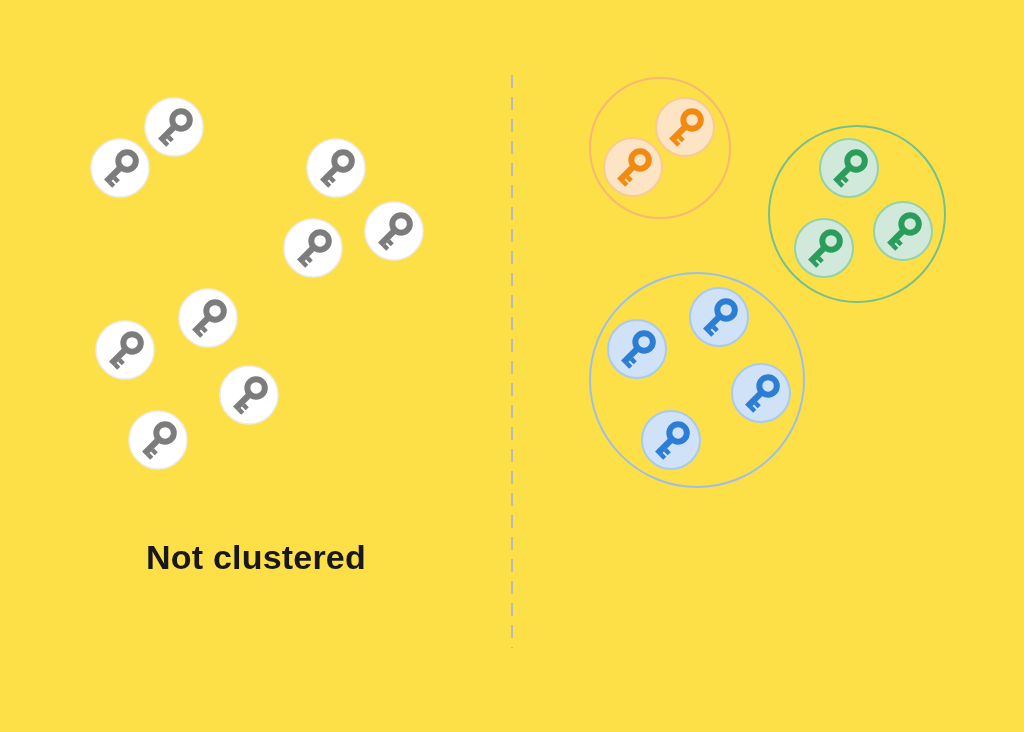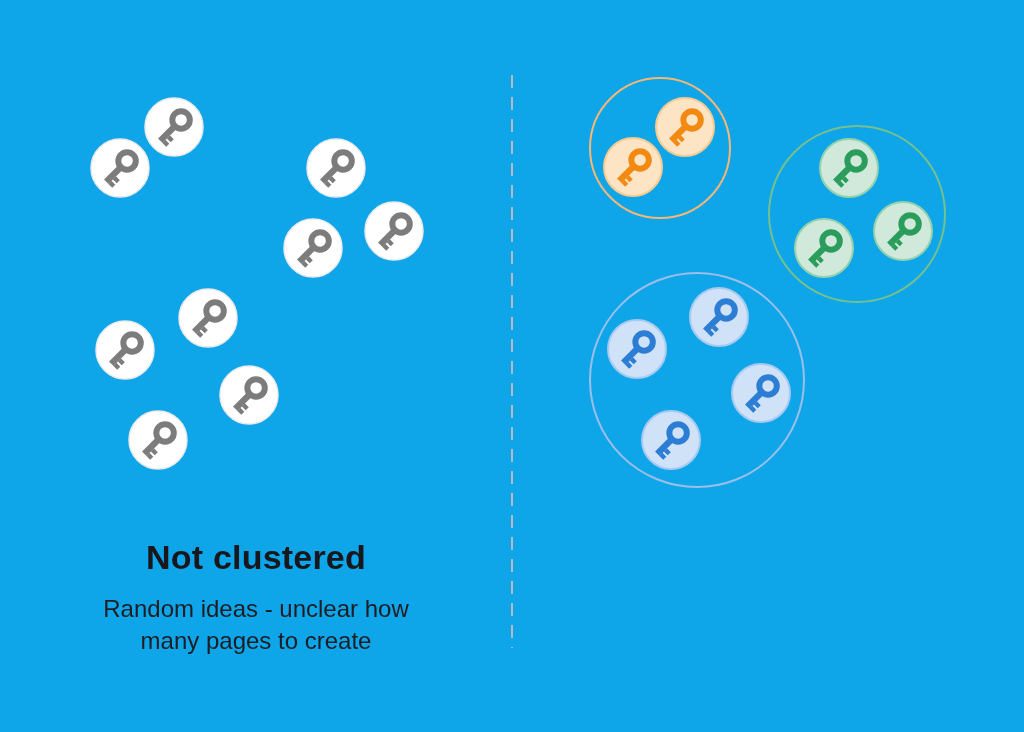--- a/index.html
+++ b/index.html
@@ -5,21 +5,21 @@
   html, body {
     margin: 0;
     padding: 0;
     background: #e4e6e9;
     font-family: "Liberation Sans", "DejaVu Sans", sans-serif;
   }
   .canvas {
     position: relative;
     width: 1024px;
     height: 732px;
-    background: #0ea5e9;
+    background: #fde047;
     overflow: hidden;
   }
   svg.scene {
     position: absolute;
     left: 0;
     top: 0;
     display: block;
   }
   .caption {
     position: absolute;
@@ -187,17 +187,16 @@
             <rect x="-3.4" y="7" width="6.8" height="25" fill="#2c7dd4"></rect>
             <rect x="3.3" y="20.4" width="5.9" height="4.7" fill="#2c7dd4"></rect>
             <rect x="3.3" y="27.3" width="5.9" height="4.7" fill="#2c7dd4"></rect>
           </g>
         </g>
       </g>
     </svg>
 
   <div class="caption left">
     <h2>Not clustered</h2>
-    <p><span>Random ideas - unclear how</span><br><span>many pages to create</span></p>
   </div>
 
 
 </div>
 
 </body></html>

